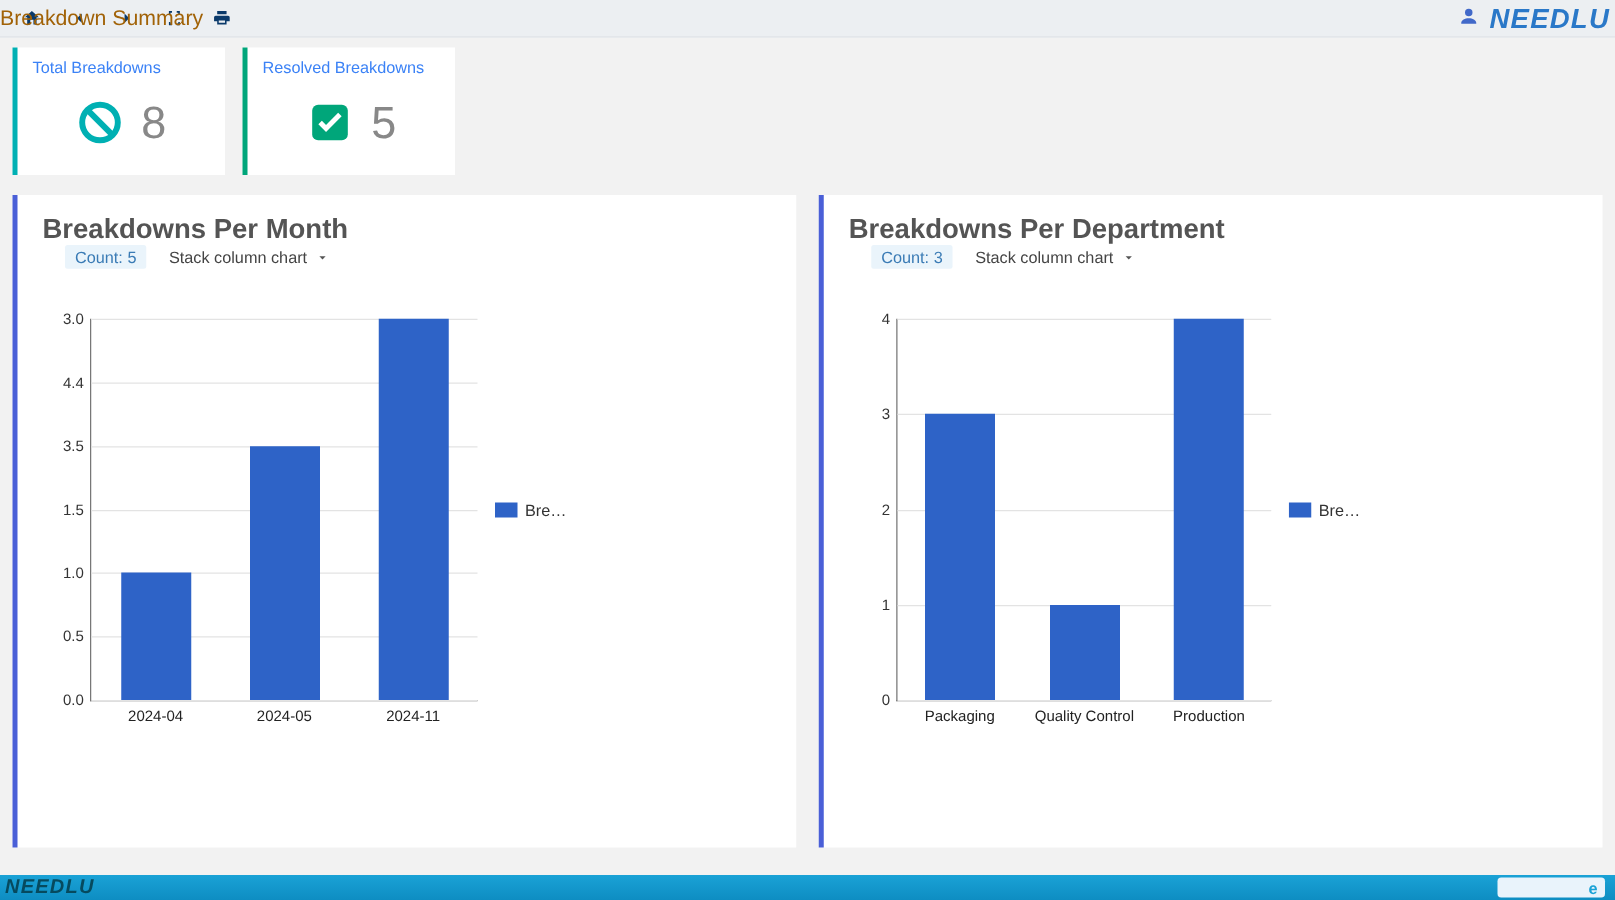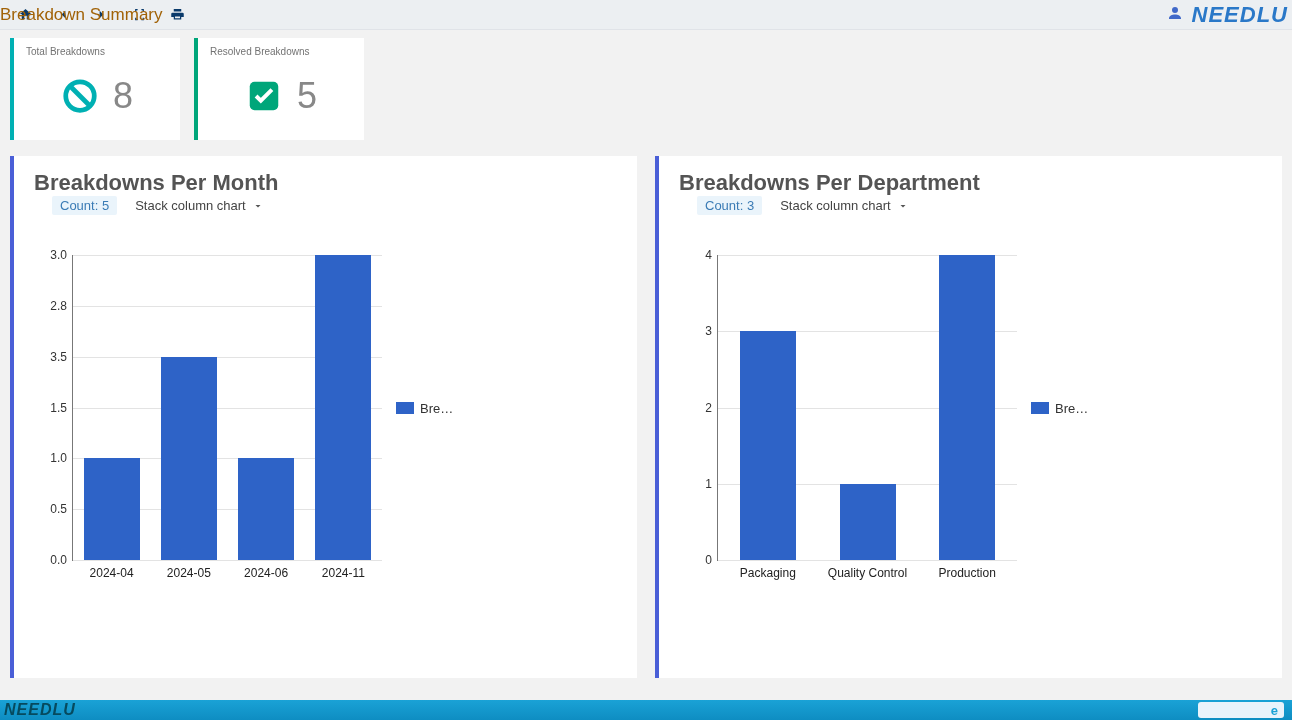--- a/index.html
+++ b/index.html
@@ -56,21 +56,21 @@
   .kpi {
     width: 170px;
     height: 102px;
     background: #fff;
     border-left: 4px solid #00b0b3;
     padding: 8px 12px 6px 12px;
     display:flex;
     flex-direction: column;
   }
   .kpi.green { border-left-color:#00a67a; }
-  .kpi-label { font-size:10px; color:#737373; }
+  .kpi-label { font-size:13px; color:#3b82f6; }
   .kpi-body { display:flex; align-items:center; justify-content:center; gap:14px; flex:1; }
   .kpi-ico { width:38px; height:38px; }
   .kpi-val { font-size:36px; color:#888; font-weight:300; }
   
   .panels { display:flex; gap:18px; padding: 8px 10px 0 10px; }
   .panel {
     flex:1;
     background:#fff;
     border-left: 4px solid #4a5fd7;
     padding: 14px 20px 10px 20px;
@@ -198,35 +198,31 @@
             <div class="y-tick" style="bottom: 0px;">0.0</div>
             <div class="grid-line" style="top: 254.167px;"></div>
             <div class="y-tick" style="bottom: 50.8333px;">0.5</div>
             <div class="grid-line" style="top: 203.333px;"></div>
             <div class="y-tick" style="bottom: 101.667px;">1.0</div>
             <div class="grid-line" style="top: 152.5px;"></div>
             <div class="y-tick" style="bottom: 152.5px;">1.5</div>
             <div class="grid-line" style="top: 101.667px;"></div>
             <div class="y-tick" style="bottom: 203.333px;">3.5</div>
             <div class="grid-line" style="top: 50.8333px;"></div>
-            <div class="y-tick" style="bottom: 254.167px;">2.8</div>
+            <div class="y-tick" style="bottom: 254.167px;">4.4</div>
             <div class="grid-line" style="top: 0px;"></div>
             <div class="y-tick" style="bottom: 305px;">3.0</div>
             <div class="bars-row">
               <div class="bar-col">
                 <div class="bar" style="height: 33.3333%;"></div>
                 <div class="bar-label">2024-04</div>
               </div>
               <div class="bar-col">
                 <div class="bar" style="height: 66.6667%;"></div>
                 <div class="bar-label">2024-05</div>
-              </div>
-              <div class="bar-col">
-                <div class="bar" style="height: 33.3333%;"></div>
-                <div class="bar-label">2024-06</div>
               </div>
               <div class="bar-col">
                 <div class="bar" style="height: 100%;"></div>
                 <div class="bar-label">2024-11</div>
               </div>
             </div>
           </div>
       </div>
       <div class="legend" style="width:70px;">
         <span class="legend-sw"></span>

